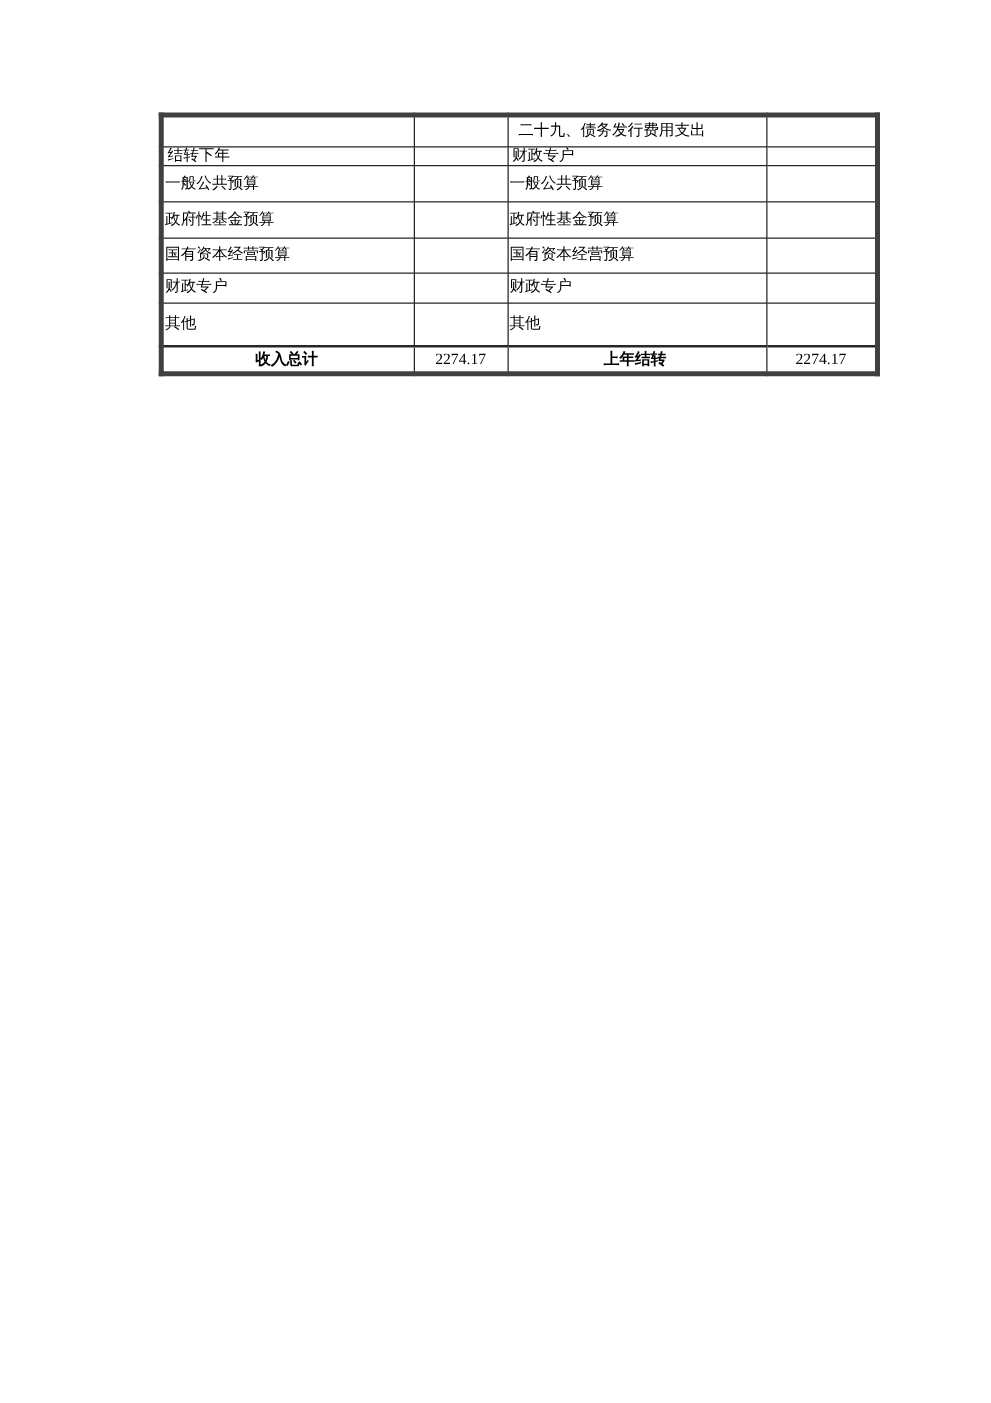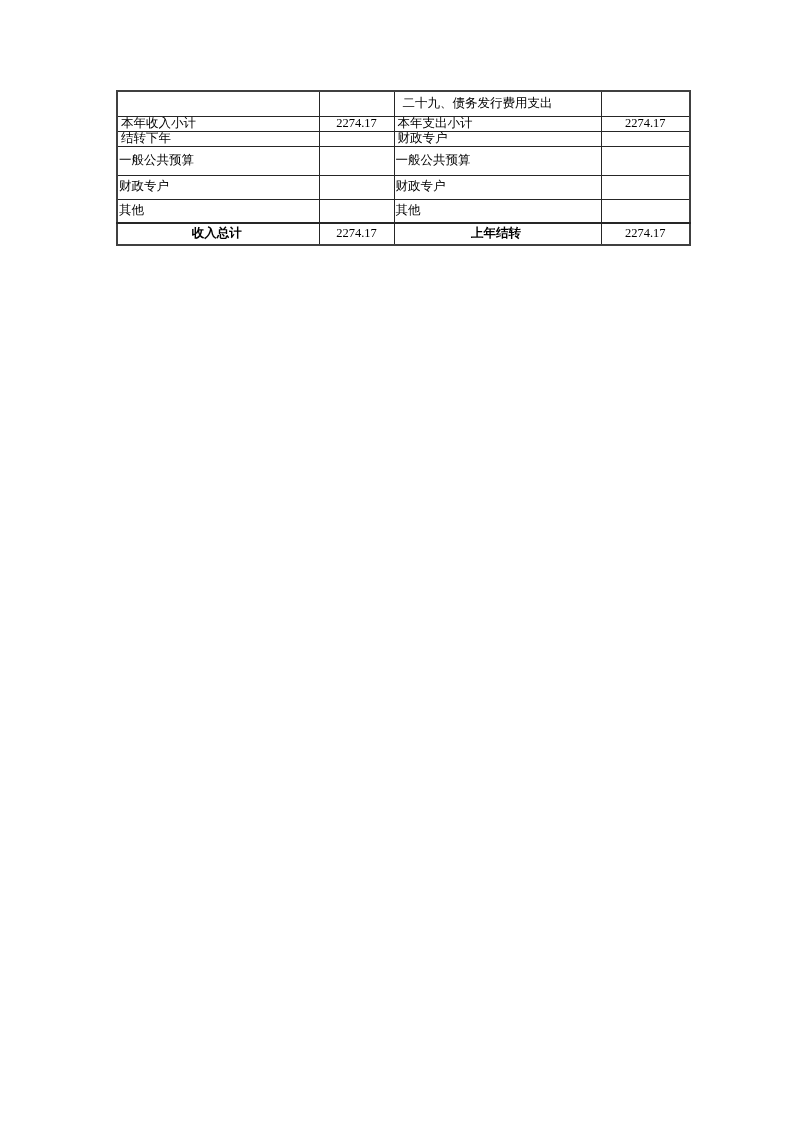--- a/index.html
+++ b/index.html
@@ -11,25 +11,25 @@
     position: relative;
     width: 793px;
     height: 1122px;
     background: #ffffff;
     font-family: "Liberation Serif", "DejaVu Serif", serif;
     color: #000000;
     overflow: hidden;
   }
   table.budget-table {
     position: absolute;
-    left: 116px;
+    left: 127px;
     top: 90px;
     border-collapse: collapse;
     table-layout: fixed;
-    border: 2px solid #404040;
+    border: 4px solid #404040;
   }
   table.budget-table td {
     border: 1px solid #262626;
     font-size: 12.5px;
     line-height: 1.1;
     padding: 0 3px;
     overflow: hidden;
     white-space: nowrap;
     vertical-align: middle;
   }
@@ -39,21 +39,21 @@
   col.c-amt-right   { width: 89px;  }
 
   tr.r1  { height: 25px; }
   tr.r2  { height: 29px; }
   tr.r3  { height: 15px; }
   tr.r4  { height: 15px; }
   tr.r5  { height: 29px; }
   tr.r6  { height: 29px; }
   tr.r7  { height: 28px; }
   tr.r8  { height: 24px; }
-  tr.r9  { height: 24px; border-radius: 11px; }
+  tr.r9  { height: 35px; border-radius: 11px; }
   tr.r10 { height: 22px; }
 
   td.num {
     text-align: center;
     padding: 0 2px;
   }
   tr.indent td.item {
     padding-left: 1px;
   }
   tr.cont td.item-right {
@@ -79,36 +79,42 @@
       <col class="c-item-right">
       <col class="c-amt-right">
     </colgroup>
     <tbody>
       <tr class="r1 cont">
         <td class="item item-left"></td>
         <td class="num"></td>
         <td class="item item-right">二十九、债务发行费用支出</td>
         <td class="num"></td>
       </tr>
-      <tr class="r3">
-        <td class="item item-left">本年收入小计</td>
-        <td class="num">2274.17</td>
-        <td class="item item-right">本年支出小计</td>
-        <td class="num">2274.17</td>
-      </tr>
       <tr class="r4">
         <td class="item item-left">结转下年</td>
         <td class="num"></td>
         <td class="item item-right">财政专户</td>
         <td class="num"></td>
       </tr>
       <tr class="r5 indent">
         <td class="item item-left">一般公共预算</td>
         <td class="num"></td>
         <td class="item item-right">一般公共预算</td>
+        <td class="num"></td>
+      </tr>
+      <tr class="r6 indent">
+        <td class="item item-left">政府性基金预算</td>
+        <td class="num"></td>
+        <td class="item item-right">政府性基金预算</td>
+        <td class="num"></td>
+      </tr>
+      <tr class="r7 indent">
+        <td class="item item-left">国有资本经营预算</td>
+        <td class="num"></td>
+        <td class="item item-right">国有资本经营预算</td>
         <td class="num"></td>
       </tr>
       <tr class="r8 indent">
         <td class="item item-left">财政专户</td>
         <td class="num"></td>
         <td class="item item-right">财政专户</td>
         <td class="num"></td>
       </tr>
       <tr class="r9 indent">
         <td class="item item-left">其他</td>

